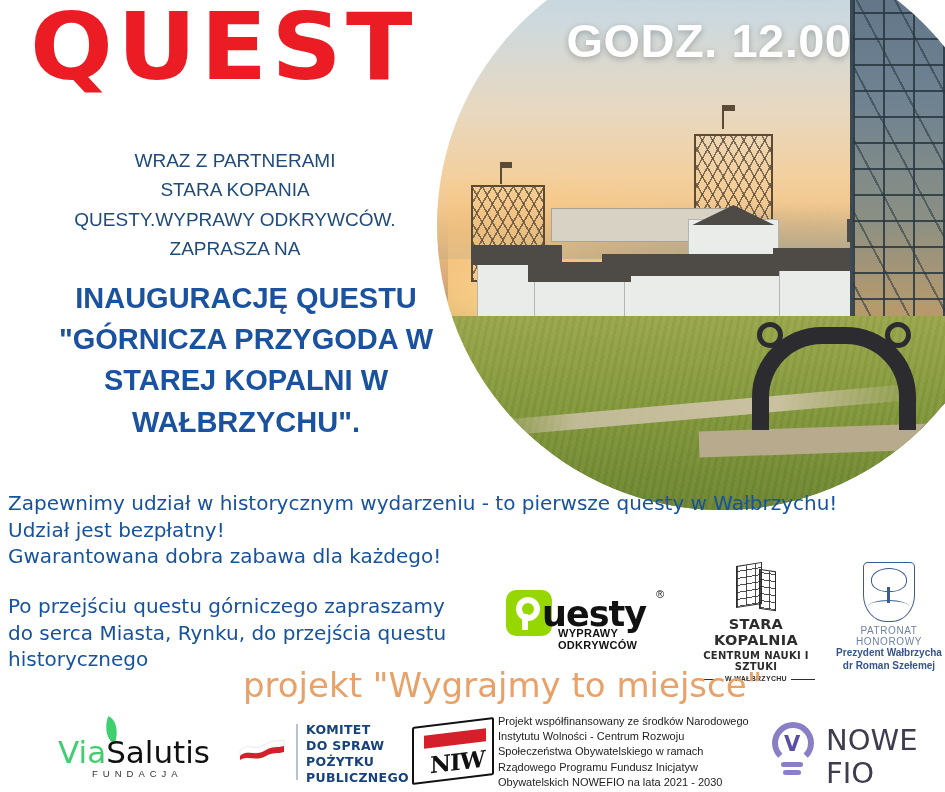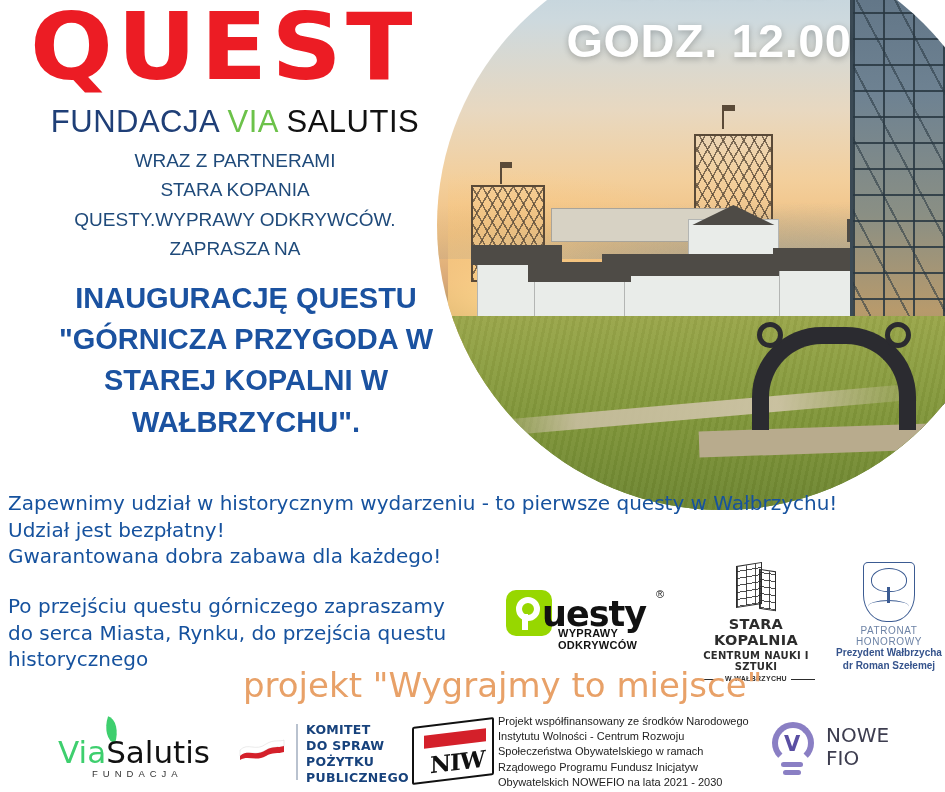--- a/index.html
+++ b/index.html
@@ -433,21 +433,21 @@
   .fio-base1 {
     position: absolute; left: 9px; top: 40px;
     width: 22px; height: 5px; background: #8a7fc4; border-radius: 3px;
   }
   .fio-base2 {
     position: absolute; left: 11px; top: 48px;
     width: 18px; height: 5px; background: #8a7fc4; border-radius: 3px;
   }
   .fio-word {
     position: absolute; left: 54px; top: 2px;
-    font-size: 20px; color: #3d3d4f; line-height: 1.15;
+    font-size: 29px; color: #3d3d4f; line-height: 1.15;
     font-family: "DejaVu Sans", sans-serif;
   }
 </style>
 </head>
 <body>
 
 <div id="poster">
 
   <div class="photo-wrap">
     <div class="photo-sky"></div>
@@ -497,25 +497,20 @@
     </div>
 
     <div class="photo-text">
       <div class="photo-date">18.12.2022</div>
       <div class="photo-time">GODZ. 12.00</div>
     </div>
   </div>
 
   <div class="quest">QUEST</div>
 
-  <div class="fundacja">
-    <span class="w1">FUNDACJA</span>
-    <span class="w2">VIA</span>
-    <span class="w3">SALUTIS</span>
-  </div>
 
   <div class="sub-lines">
     <div>WRAZ Z PARTNERAMI</div>
     <div>STARA KOPANIA</div>
     <div>QUESTY.WYPRAWY ODKRYWCÓW.</div>
     <div>ZAPRASZA NA</div>
   </div>
 
   <div class="main-title">
     <div>INAUGURACJĘ QUESTU</div>

